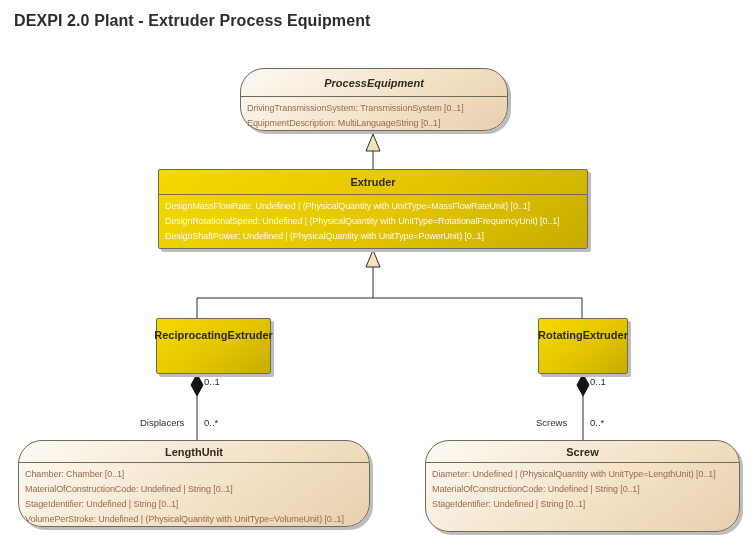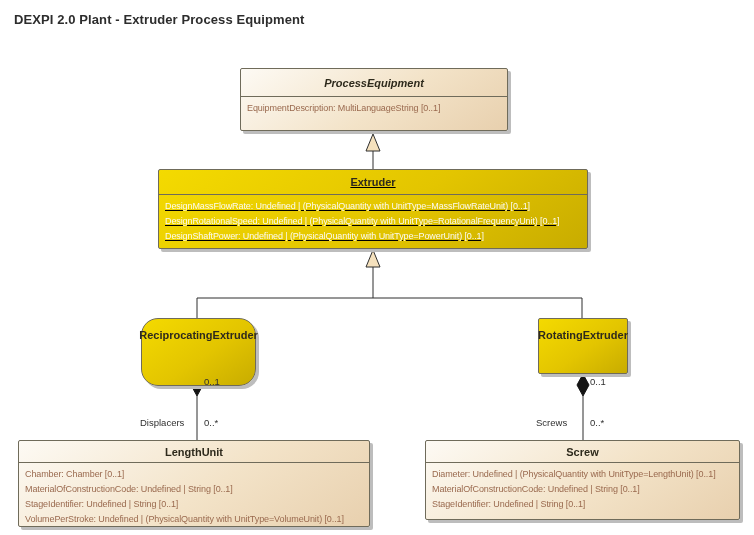--- a/index.html
+++ b/index.html
@@ -1,28 +1,28 @@
 <!DOCTYPE html>
 <html><head>
 <meta charset="utf-8">
 <style>
   html,body{margin:0;padding:0;background:#ffffff;}
   #stage{
     position:relative;width:754px;height:535px;background:#ffffff;
     font-family:"Liberation Sans","DejaVu Sans",sans-serif;overflow:hidden;
   }
   #diagram-title{
-    position:absolute;left:14px;top:12px;font-size:13px;font-weight:bold;
+    position:absolute;left:14px;top:12px;font-size:16px;font-weight:bold;
     color:#2d2d2d;letter-spacing:0.1px;
   }
   .class-box{
     position:absolute;box-sizing:border-box;border:1px solid #6f6b5a;
     border-radius:2px;box-shadow:3px 3px 0 #bdbdbd;
   }
-  .beige{background:linear-gradient(145deg,#fdfaf4 0%,#f3e3c8 55%,#e8d0ae 100%);}
+  .beige{background:linear-gradient(145deg,#fdfaf4 0%,#f3e3c8 55%,#e8d0ae 100%);border-radius:24px;}
   .gold{background:linear-gradient(145deg,#f4da00 0%,#e3c500 55%,#c8ac00 100%);}
   .class-title{
     box-sizing:border-box;display:flex;align-items:center;justify-content:center;
     font-size:11px;font-weight:bold;color:#2e2a1c;text-align:center;
   }
   .with-sep .class-title{border-bottom:1px solid #6f6b5a;}
   .italic .class-title{font-style:italic;}
   .attrs{padding:4px 6px 2px 6px;font-size:9px;line-height:15px;
     letter-spacing:-0.1px;white-space:nowrap;}
   .beige .attrs{color:#9a6a4f;}
@@ -58,52 +58,53 @@
     </g>
     <g>
       <polygon class="dia" points="583,374 589,385 583,396 577,385"></polygon>
       <line x1="583" y1="396" x2="583" y2="440"></line>
     </g>
   </svg>
 
   <div class="class-box beige with-sep italic" style="left:240px;top:68px;width:268px;height:63px;">
     <div class="class-title" style="height:28px;">ProcessEquipment</div>
     <div class="attrs">
+      <div>DrivingTransmissionSystem: TransmissionSystem [0..1]</div>
       <div>EquipmentDescription: MultiLanguageString [0..1]</div>
     </div>
   </div>
 
-  <div class="class-box gold with-sep" style="left:158px;top:169px;width:430px;height:80px;text-decoration:underline;">
+  <div class="class-box gold with-sep" style="left:158px;top:169px;width:430px;height:80px;">
     <div class="class-title" style="height:25px;">Extruder</div>
     <div class="attrs">
       <div>DesignMassFlowRate: Undefined | (PhysicalQuantity with UnitType=MassFlowRateUnit) [0..1]</div>
       <div>DesignRotationalSpeed: Undefined | (PhysicalQuantity with UnitType=RotationalFrequencyUnit) [0..1]</div>
       <div>DesignShaftPower: Undefined | (PhysicalQuantity with UnitType=PowerUnit) [0..1]</div>
     </div>
   </div>
 
-  <div class="class-box gold title-only" style="left:141px;top:318px;width:115px;height:68px;border-radius:17px;">
+  <div class="class-box gold title-only" style="left:156px;top:318px;width:115px;height:56px;">
     <div class="class-title" style="height:100%;">ReciprocatingExtruder</div>
   </div>
 
   <div class="class-box gold title-only" style="left:538px;top:318px;width:90px;height:56px;">
     <div class="class-title" style="height:100%;">RotatingExtruder</div>
   </div>
 
   <div class="class-box beige with-sep" style="left:18px;top:440px;width:352px;height:87px;">
     <div class="class-title" style="height:22px;">LengthUnit</div>
     <div class="attrs">
       <div>Chamber: Chamber [0..1]</div>
       <div>MaterialOfConstructionCode: Undefined | String [0..1]</div>
       <div>StageIdentifier: Undefined | String [0..1]</div>
       <div>VolumePerStroke: Undefined | (PhysicalQuantity with UnitType=VolumeUnit) [0..1]</div>
     </div>
   </div>
 
-  <div class="class-box beige with-sep" style="left:425px;top:440px;width:315px;height:80px;">
+  <div class="class-box beige with-sep" style="left:425px;top:440px;width:315px;height:92px;">
     <div class="class-title" style="height:22px;">Screw</div>
     <div class="attrs">
       <div>Diameter: Undefined | (PhysicalQuantity with UnitType=LengthUnit) [0..1]</div>
       <div>MaterialOfConstructionCode: Undefined | String [0..1]</div>
       <div>StageIdentifier: Undefined | String [0..1]</div>
     </div>
   </div>
 
   <div class="conn-label" style="left:204px;top:376px;">0..1</div>
   <div class="conn-label right-align" style="left:140px;top:417px;width:50px;">Displacers</div>

